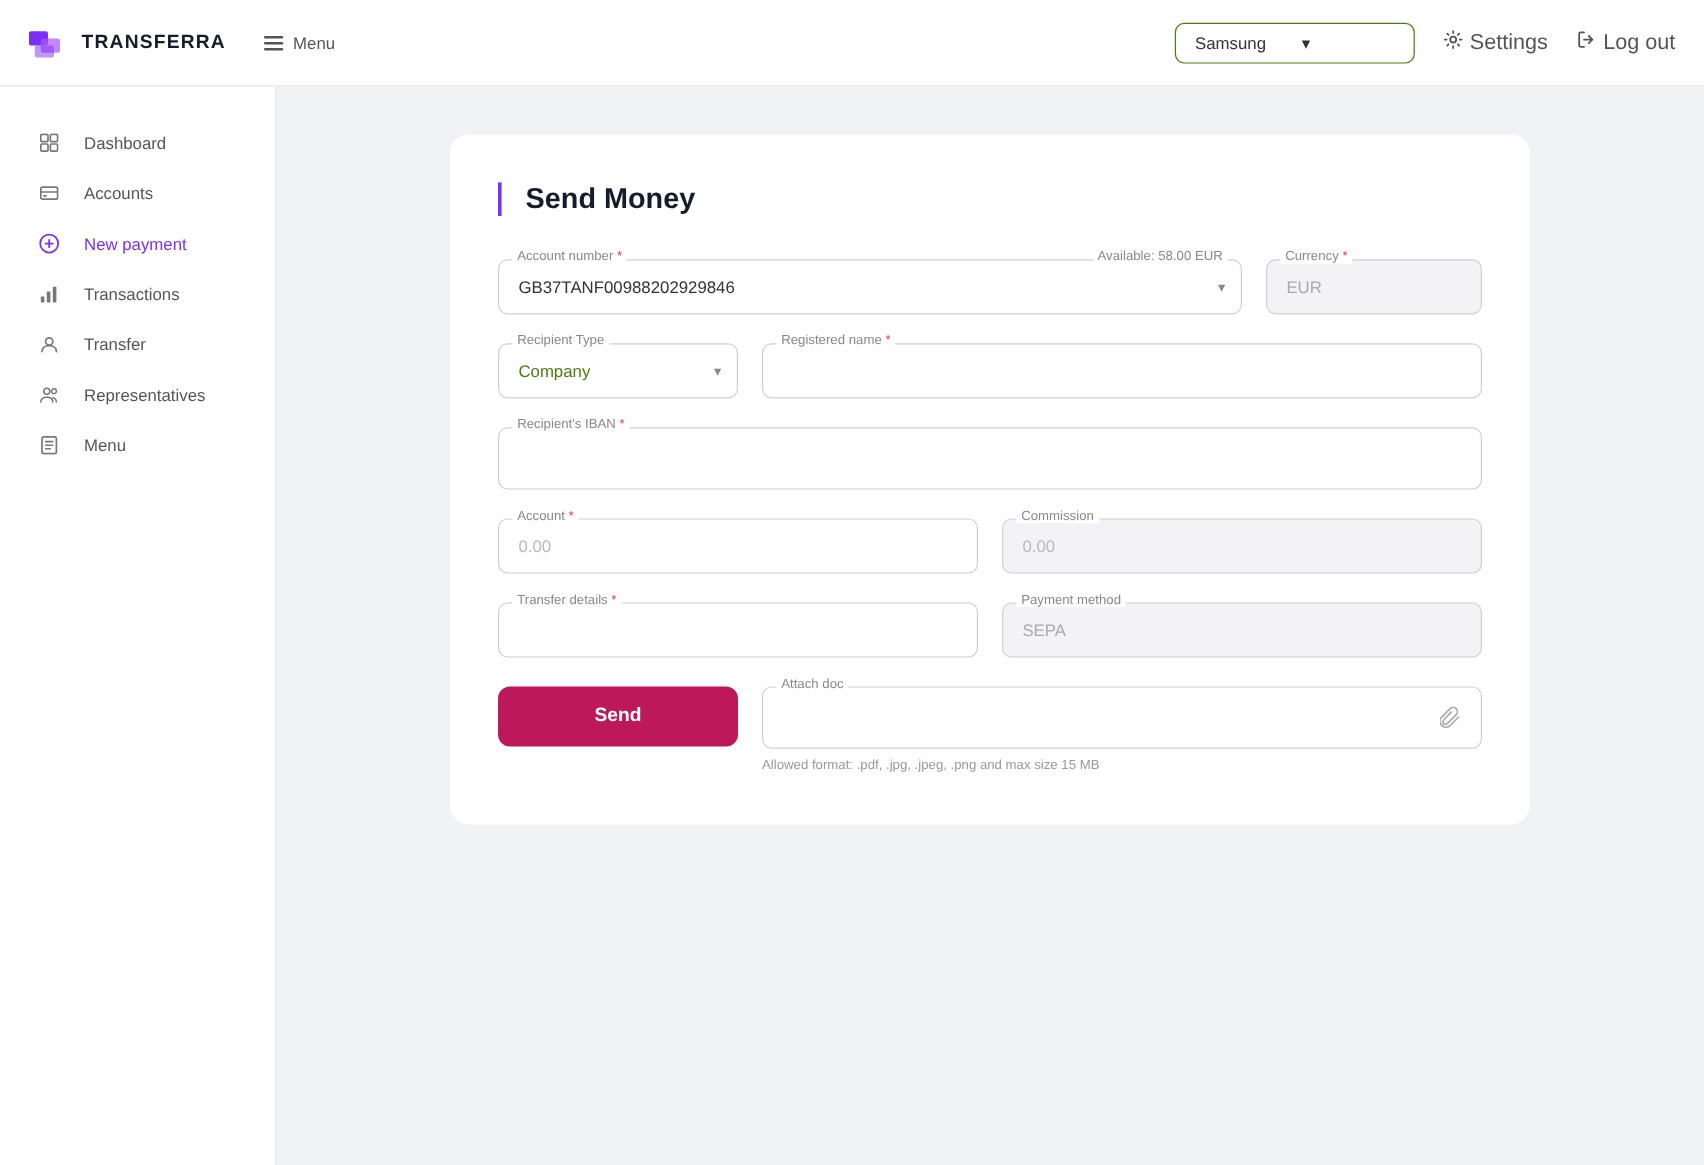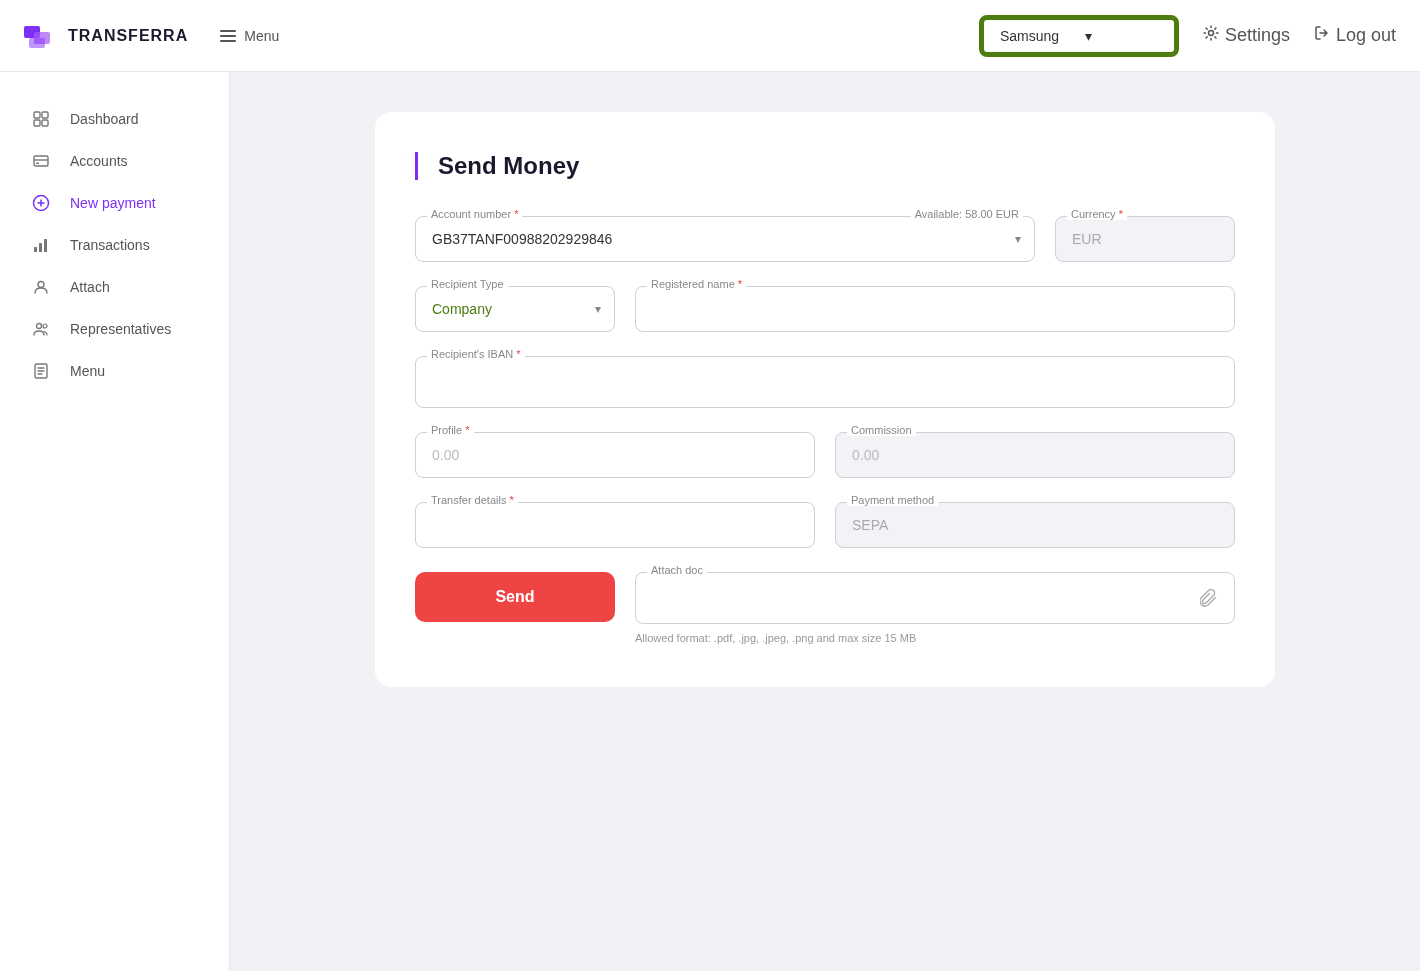--- a/index.html
+++ b/index.html
@@ -59,21 +59,21 @@
     .hamburger-icon div {
       width: 16px;
       height: 2px;
       background: #555;
       border-radius: 1px;
     }
     .company-select {
       display: flex;
       align-items: center;
       background: #fff;
-      border: 5px solid #4d7c0f;
+      border: 1px solid #4d7c0f;
       border-radius: 8px;
       padding: 8px 16px;
       gap: 12px;
       min-width: 200px;
       cursor: pointer;
     }
     .company-select span {
       font-size: 14px;
       color: #333;
       flex: 1;
@@ -232,21 +232,21 @@
       top: 50%;
       transform: translateY(-50%);
       pointer-events: none;
       color: #888;
       font-size: 12px;
     }
     .form-input::placeholder {
       color: #bbb;
     }
     .send-btn {
-      background: #ef4444;
+      background: #be185d;
       color: #fff;
       border: none;
       border-radius: 10px;
       padding: 16px 48px;
       font-size: 16px;
       font-weight: 600;
       cursor: pointer;
       min-width: 200px;
     }
     .attach-input-wrapper {
@@ -371,21 +371,21 @@
       <span>Transactions</span>
     </a>
 
     <a class="nav-item">
       <span class="nav-icon">
         <svg width="16" height="16" viewBox="0 0 16 16" fill="none">
           <circle cx="8" cy="5.5" r="3" stroke="#777" stroke-width="1.4"></circle>
           <path d="M2 14c0-3.314 2.686-5 6-5s6 1.686 6 5" stroke="#777" stroke-width="1.4" stroke-linecap="round"></path>
         </svg>
       </span>
-      <span>Attach</span>
+      <span>Transfer</span>
     </a>
 
     <a class="nav-item">
       <span class="nav-icon">
         <svg width="16" height="16" viewBox="0 0 16 16" fill="none">
           <circle cx="6" cy="5" r="2.5" stroke="#777" stroke-width="1.3"></circle>
           <path d="M1 14c0-2.761 2.239-4 5-4s5 1.239 5 4" stroke="#777" stroke-width="1.3" stroke-linecap="round"></path>
           <circle cx="12" cy="5" r="2" stroke="#777" stroke-width="1.2"></circle>
           <path d="M14 14c0-1.8-.9-3-3-3.5" stroke="#777" stroke-width="1.2" stroke-linecap="round"></path>
         </svg>
@@ -455,21 +455,21 @@
             <span>Recipient's IBAN</span>
             <span class="required">*</span>
           </span>
           <input class="form-input" type="text" value="" style="min-height: 52px;">
         </div>
       </div>
 
       <div class="form-row">
         <div class="form-group">
           <span class="field-label">
-            <span>Profile</span>
+            <span>Account</span>
             <span class="required">*</span>
           </span>
           <input class="form-input" type="text" placeholder="0.00" style="">
         </div>
         <div class="form-group">
           <span class="field-label">Commission</span>
           <input class="form-input readonly" type="text" readonly="" placeholder="0.00" style="">
         </div>
       </div>
 

